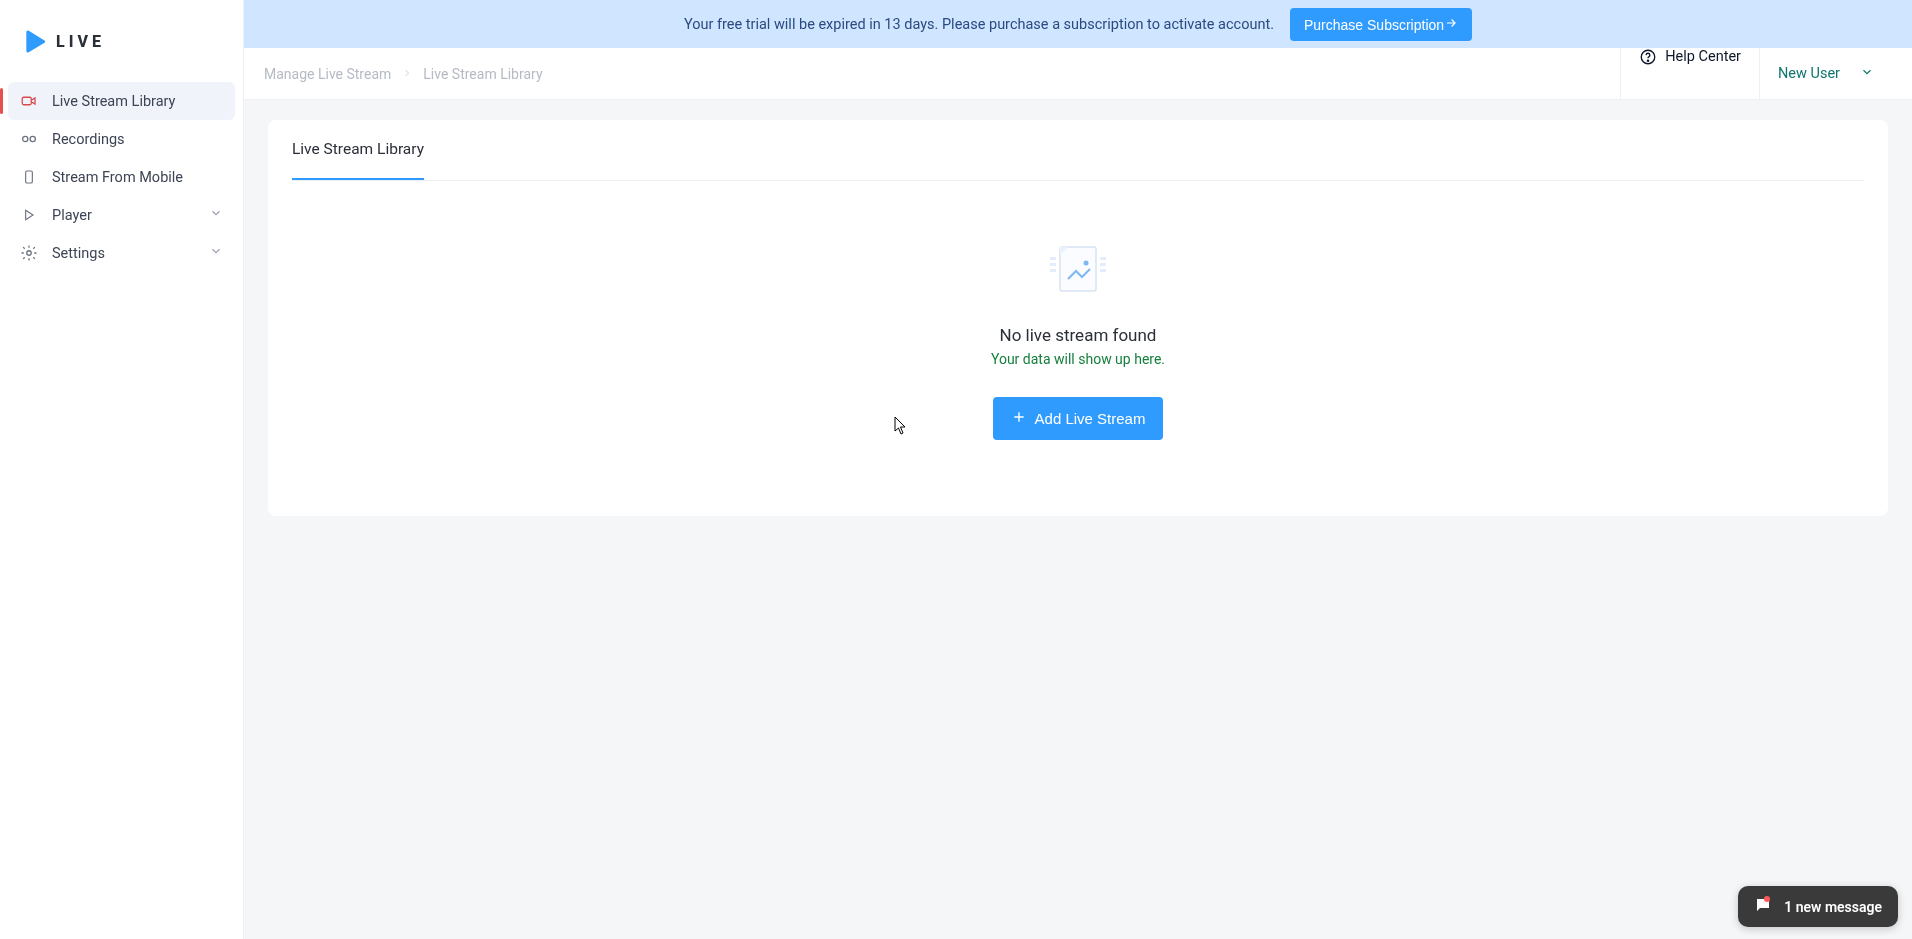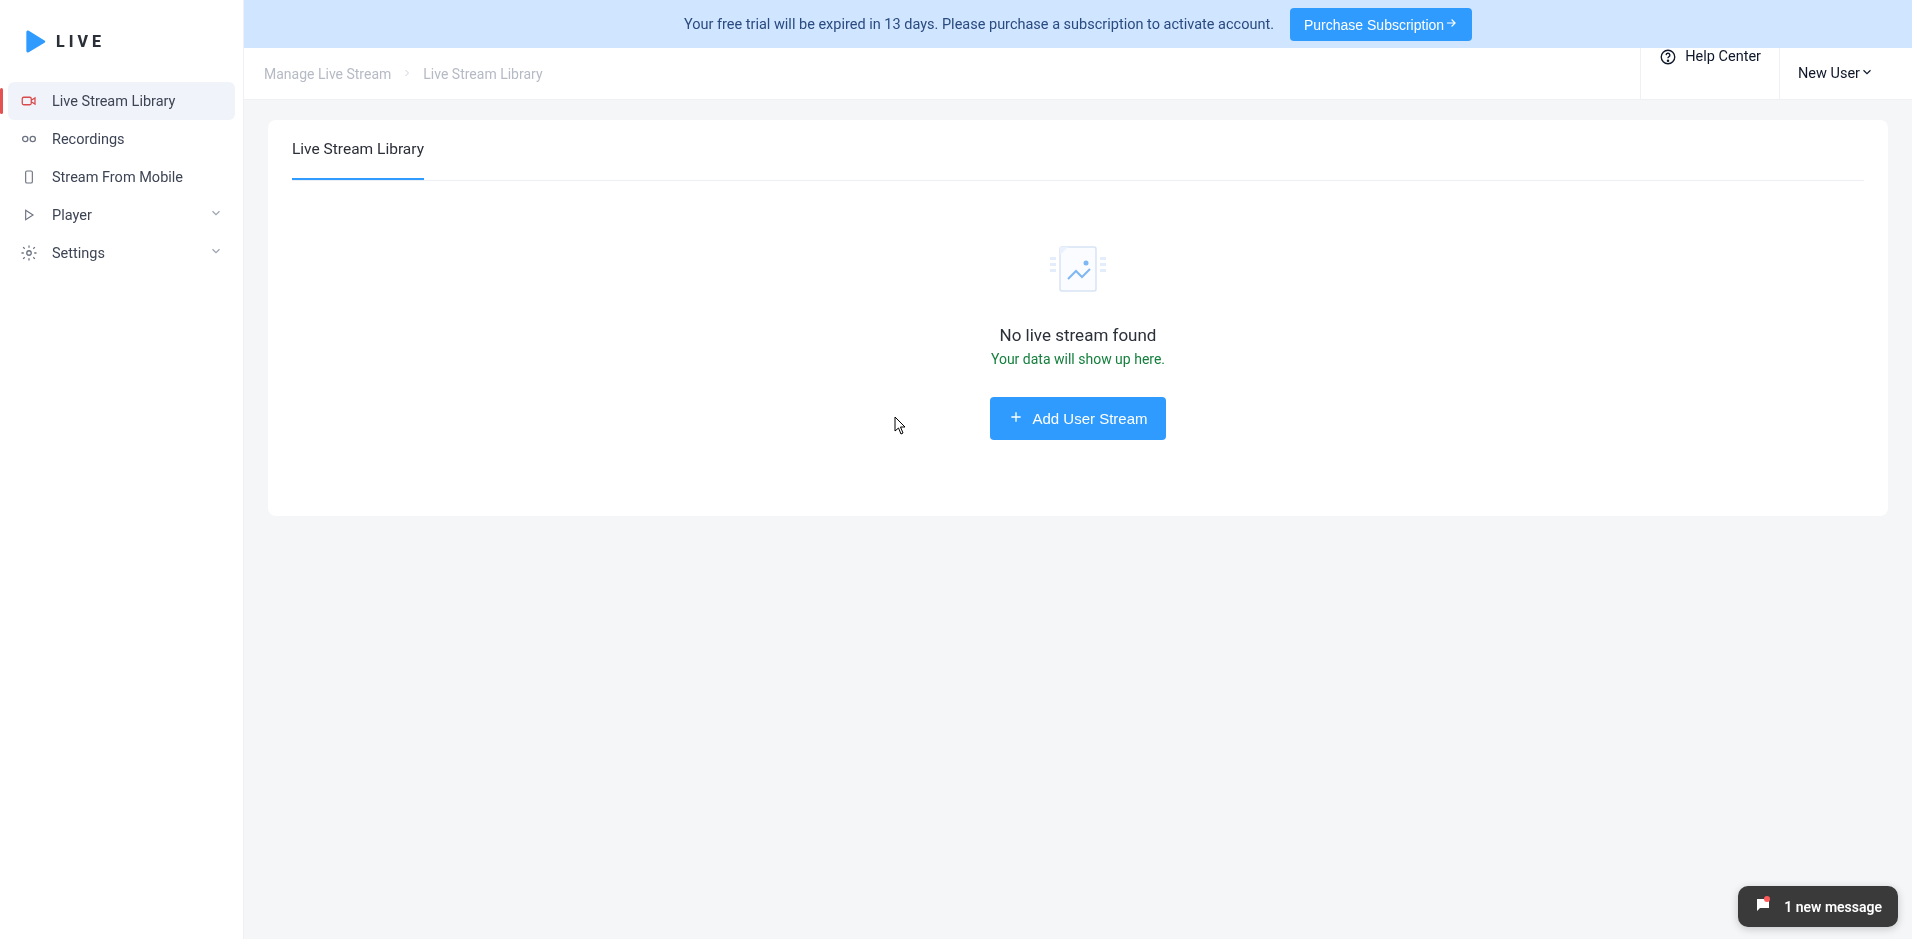--- a/index.html
+++ b/index.html
@@ -96,21 +96,21 @@
   border-bottom: 1px solid #eef0f3;
   display: flex;
   align-items: center;
   padding: 0 20px;
 }
 .breadcrumbs { display:flex; align-items:center; gap:10px; color:#b5bac4; font-size:14px; }
 .breadcrumbs .crumb { cursor:pointer;text-align:right; }
 .breadcrumbs .sep { color:#cdd2da; }
 .header-right { margin-left:auto; display:flex; align-items:center; }
 .help-center { display:flex; align-items:flex-start; gap:8px; color:#0f172a; font-size:14.5px; cursor:pointer; padding:0 18px; height:52px; border-left:1px solid #eef0f3; }
-.user-menu { display:flex; align-items:center; gap:0; color:#0f172a; font-size:14.5px; cursor:pointer; padding:0 18px; height:52px; border-left:1px solid #eef0f3; }
+.user-menu { display:flex; align-items:center; gap:20px; color:#0f766e; font-size:14.5px; cursor:pointer; padding:0 18px; height:52px; border-left:1px solid #eef0f3; }
 
 .content { padding: 20px 24px; }
 .card {
   background:#ffffff;
   border-radius:8px;
   padding: 0 24px 40px 24px;
   min-height: 396px;
 }
 .tabs { display:flex; border-bottom:1px solid #eceff3; }
 .tab { padding:20px 0; font-size:15.5px; color:#2b2f38; cursor:pointer; }
@@ -286,21 +286,21 @@
             </svg>
           </div>
           <div class="empty-title">No live stream found</div>
           <div class="empty-sub">Your data will show up here.</div>
           <button class="add-btn">
             <span>
               <svg viewBox="0 0 24 24" width="16" height="16" fill="none" stroke="currentColor" stroke-width="2">
                   <path d="M12 5v14M5 12h14"></path>
                 </svg>
             </span>
-            <span>Add User Stream</span>
+            <span>Add Live Stream</span>
           </button>
         </div>
       </div>
     </div>
   </div>
 </div>
 
 <div class="chat-bubble">
   <span style="position:relative;">
     <svg viewBox="0 0 24 24" width="18" height="18" fill="currentColor">

